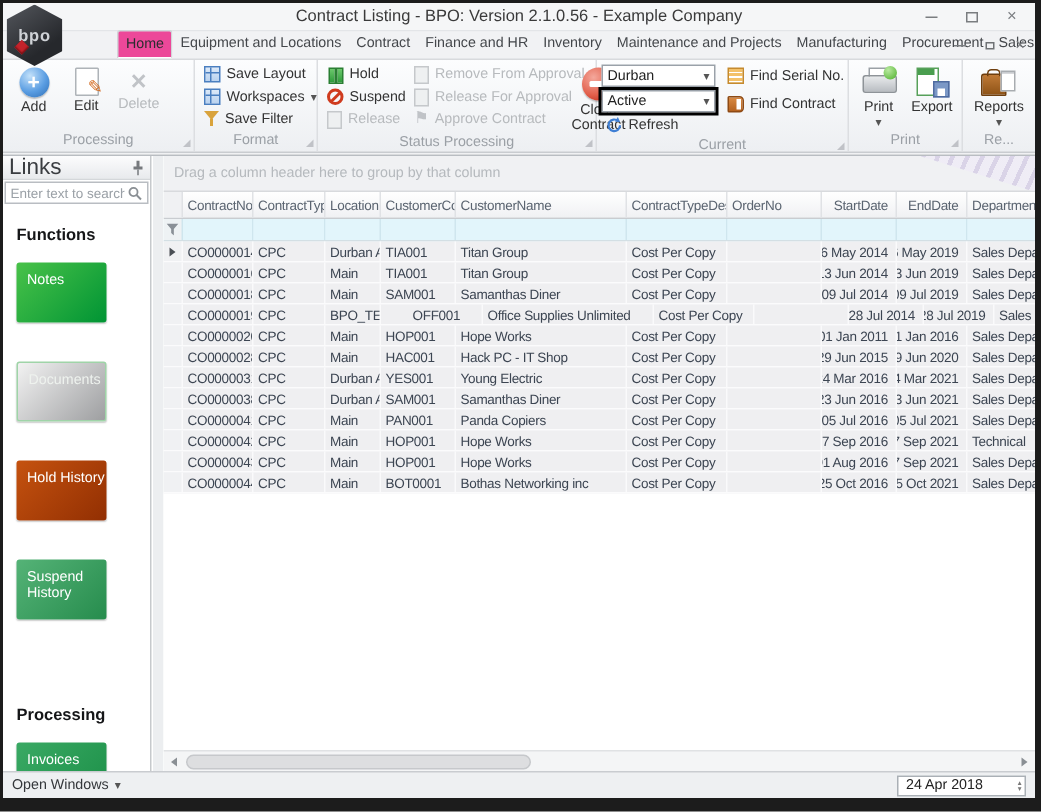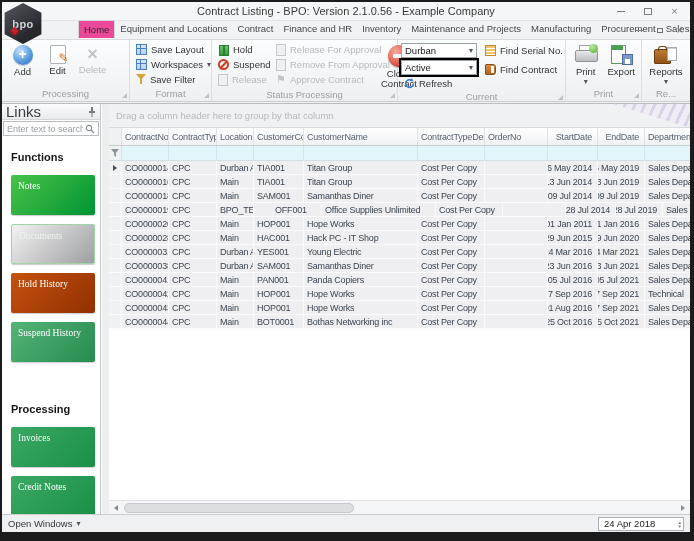--- a/index.html
+++ b/index.html
@@ -94,21 +94,21 @@
   
   .main { position:absolute; top:101px; left:0; right:0; bottom:18px; background:#fff; border-top:1px solid #b9bdc2; }
   .sidebar { position:absolute; left:0; top:0; bottom:0; width:99px; background:#fff; border-right:1px solid #c6c9cc; display:flex; flex-direction:column; }
   .sb-header { height:16px; background:linear-gradient(#fcfcfd,#e8eaed); border-bottom:1px solid #d4d7da; display:flex; align-items:center; justify-content:space-between; padding:0 4px; }
   .sb-title { font-size:15px; color:#3a3d41; }
   .sb-search { margin:1px; height:15px; border:1px solid #b9bdc2; background:#fff; display:flex; align-items:center; padding:0 3px; gap:2px; }
   .sb-search input { border:none; outline:none; width:76px; font-size:9px; color:#555; font-family:"Liberation Sans",sans-serif; }
   .sb-search input::placeholder { color:#9aa0a6; }
   .sb-body { flex:1; padding:10px 0 0 9px; overflow:hidden; }
   .sb-heading { font-size:11px; font-weight:bold; color:#151618; margin:4px 0 12px 0; }
-  .sb-btn { width:84px; height:40px; border-radius:2px; color:#fff; font-size:9.5px; padding:6px 0 0 7px; margin-bottom:9px; box-shadow:0 1px 1px rgba(0,0,0,.2);font-family:Liberation Serif, serif; }
+  .sb-btn { width:60px; height:40px; border-radius:2px; color:#fff; font-size:9.5px; padding:6px 0 0 7px; margin-bottom:26px; box-shadow:0 1px 1px rgba(0,0,0,.2); }
   .sb-gap { height:28px; }
   .splitter { position:absolute; left:100px; top:0; bottom:0; width:7px; background:#eceef0; }
 
   
   .grid { position:absolute; left:107px; top:0; right:0; bottom:0; background:#fff; overflow:hidden; }
   .group-panel { height:24px; background:#f0f1f3; border-bottom:1px solid #d8dadd; font-size:9.5px; color:#b5b9bd; display:flex; align-items:center; padding-left:7px; position:relative; overflow:hidden; }
   .gp-decor { position:absolute; right:0; top:0; width:96px; height:24px; background:repeating-linear-gradient(115deg,#d7d0e6 0 3px,#efecf6 3px 9px); clip-path:polygon(100% 0,20% 0,100% 100%); opacity:.9; }
   .grow { display:flex; }
   .gcell { flex:0 0 auto; overflow:hidden; white-space:nowrap; font-size:9px; letter-spacing:-.2px; padding:0 3px; display:flex; align-items:center; }
   .gcell.right { justify-content:flex-end; padding-right:5px; }
@@ -238,25 +238,25 @@
               <span>Suspend</span>
             </div>
           <div class="sbtn disabled">
               <span class="ic-gpage"></span>
               <span>Release</span>
             </div>
         </div>
         <div style="display:flex;flex-direction:column;width:108px;">
           <div class="sbtn disabled">
               <span class="ic-gpage"></span>
-              <span>Release For Approval</span>
+              <span>Remove From Approval</span>
             </div>
           <div class="sbtn disabled">
               <span class="ic-gpage"></span>
-              <span>Remove From Approval</span>
+              <span>Release For Approval</span>
             </div>
           <div class="sbtn disabled">
               <span class="ic-flag">⚑</span>
               <span>Approve Contract</span>
             </div>
         </div>
         <div class="lbtn" style="width:44px">
             <span class="ic-closec"></span>
             <span class="cap">Close Contract</span>
           </div>

